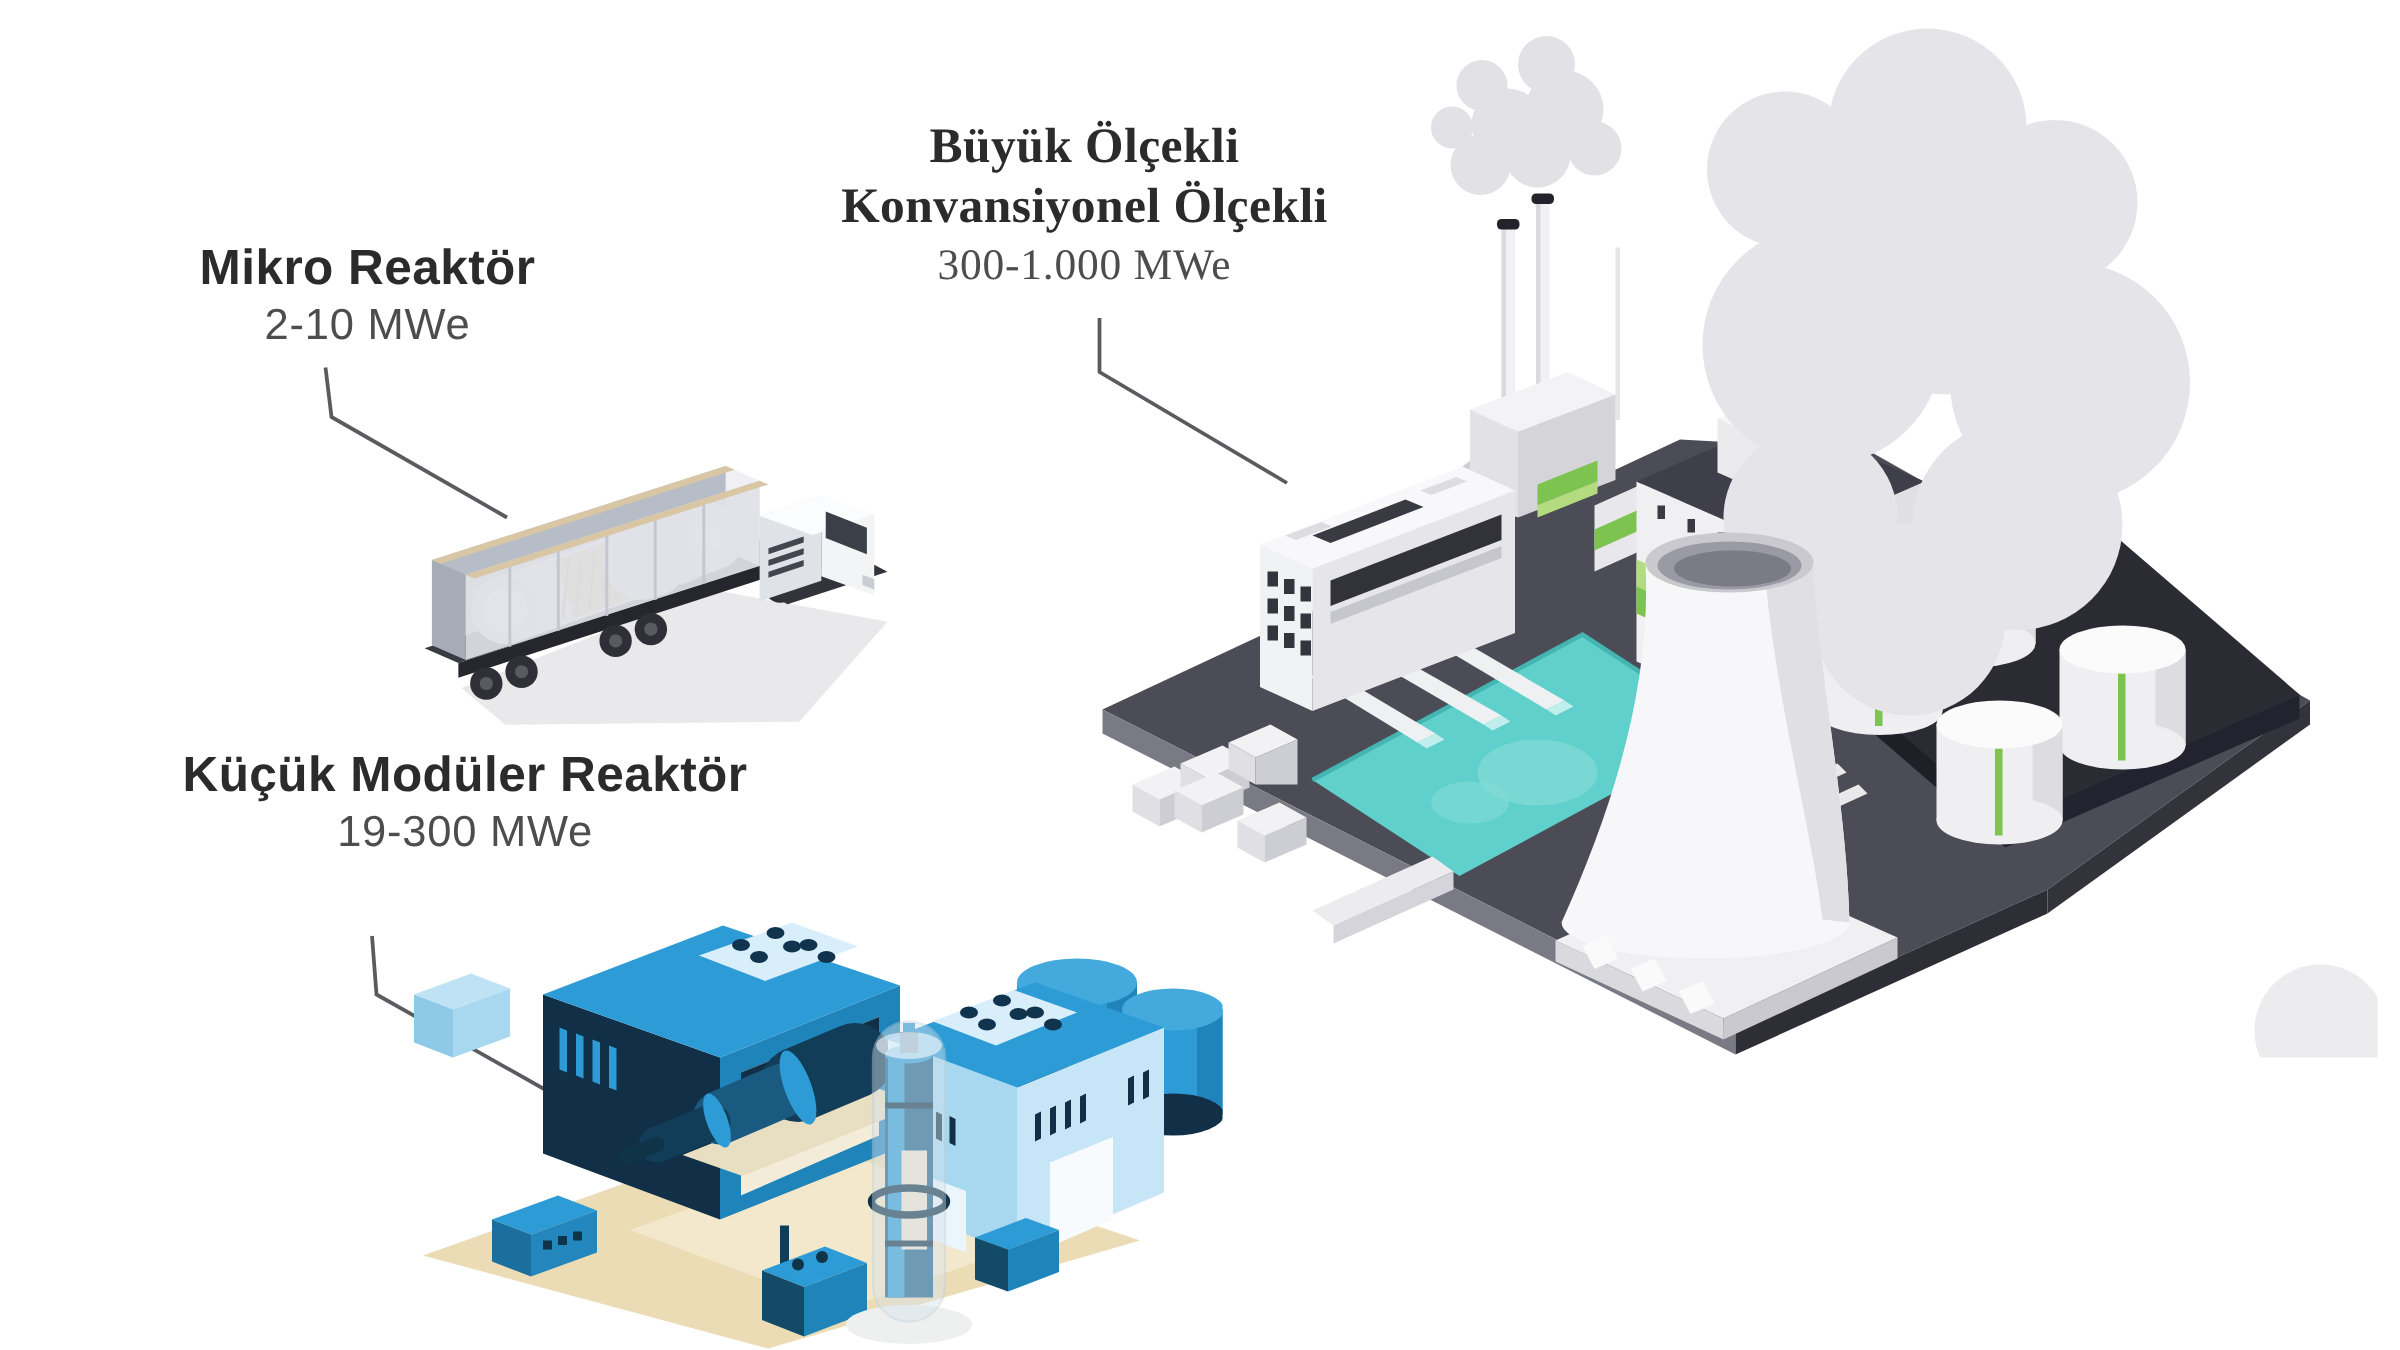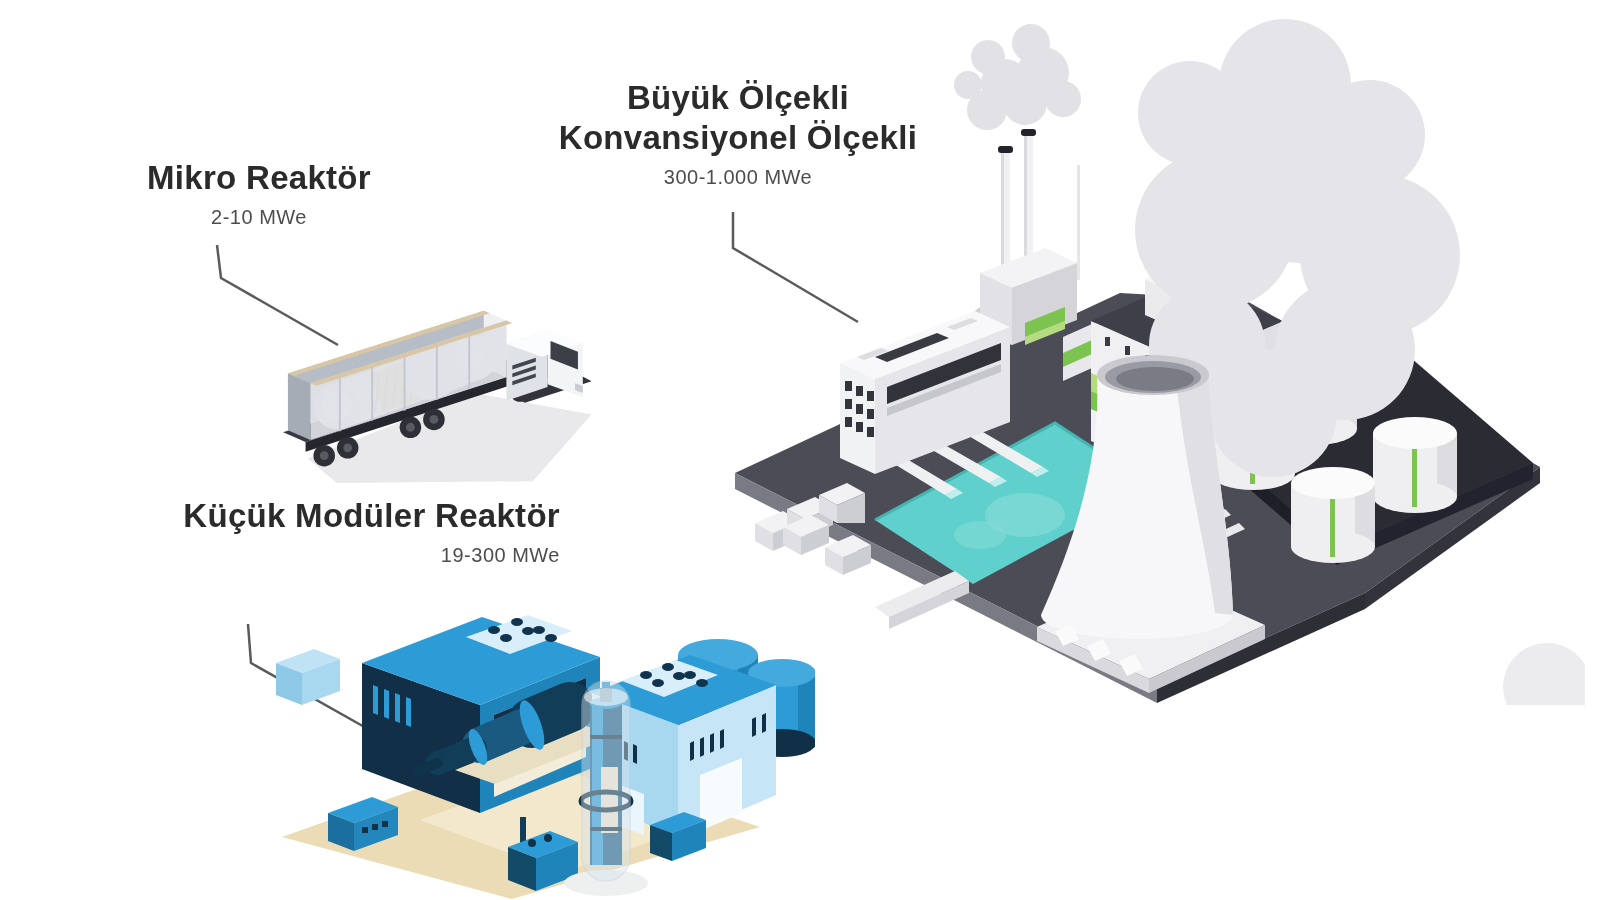--- a/index.html
+++ b/index.html
@@ -1,23 +1,23 @@
 <!DOCTYPE html>
 <html><head>
 <meta charset="utf-8">
 <style>
   html,body{margin:0;padding:0;background:#ffffff;}
   #canvas{position:relative;width:1600px;height:900px;background:#ffffff;overflow:hidden;
           font-family:"Liberation Sans","DejaVu Sans",sans-serif;}
   .label{position:absolute;text-align:center;}
   .label .title{font-weight:700;font-size:33px;line-height:40px;color:#2b2b2b;letter-spacing:.3px;}
-  .label .cap{font-weight:400;font-size:20px;line-height:38px;color:#4d4d4d;letter-spacing:.5px;}
-  #label-micro{left:49px;top:158px;width:420px;}
-  #label-large{left:518px;top:78px;width:440px;}
-  #label-smr{left:60px;top:496px;width:500px;text-align:right;}
+  .label .cap{font-weight:400;font-size:29px;line-height:38px;color:#4d4d4d;letter-spacing:.5px;}
+  #label-micro{left:35px;top:158px;width:420px;}
+  #label-large{left:503px;top:78px;width:440px;font-family:Liberation Serif, serif;}
+  #label-smr{left:60px;top:496px;width:500px;}
   .illu{position:absolute;}
   #illu-truck{left:250px;top:248px;width:360px;height:240px;}
   #illu-smr{left:270px;top:585px;width:545px;height:315px;}
   #illu-plant{left:725px;top:15px;width:860px;height:690px;}
   #leaders{position:absolute;left:0;top:0;width:1600px;height:900px;pointer-events:none;}
   svg{display:block;}
 </style>
 </head>
 <body>
 

